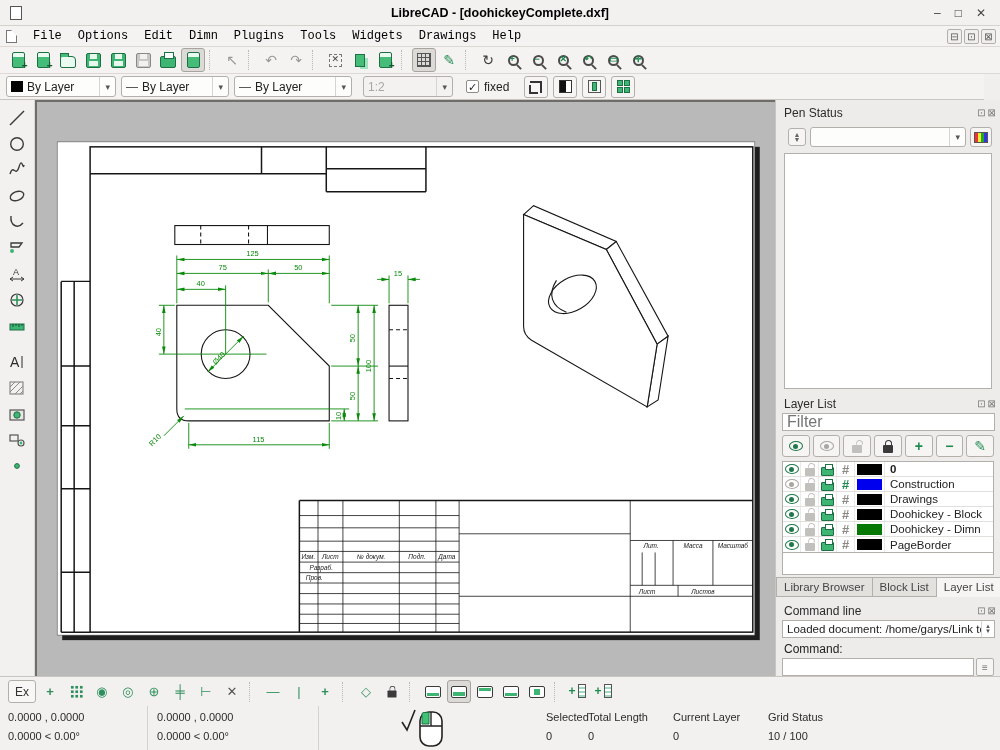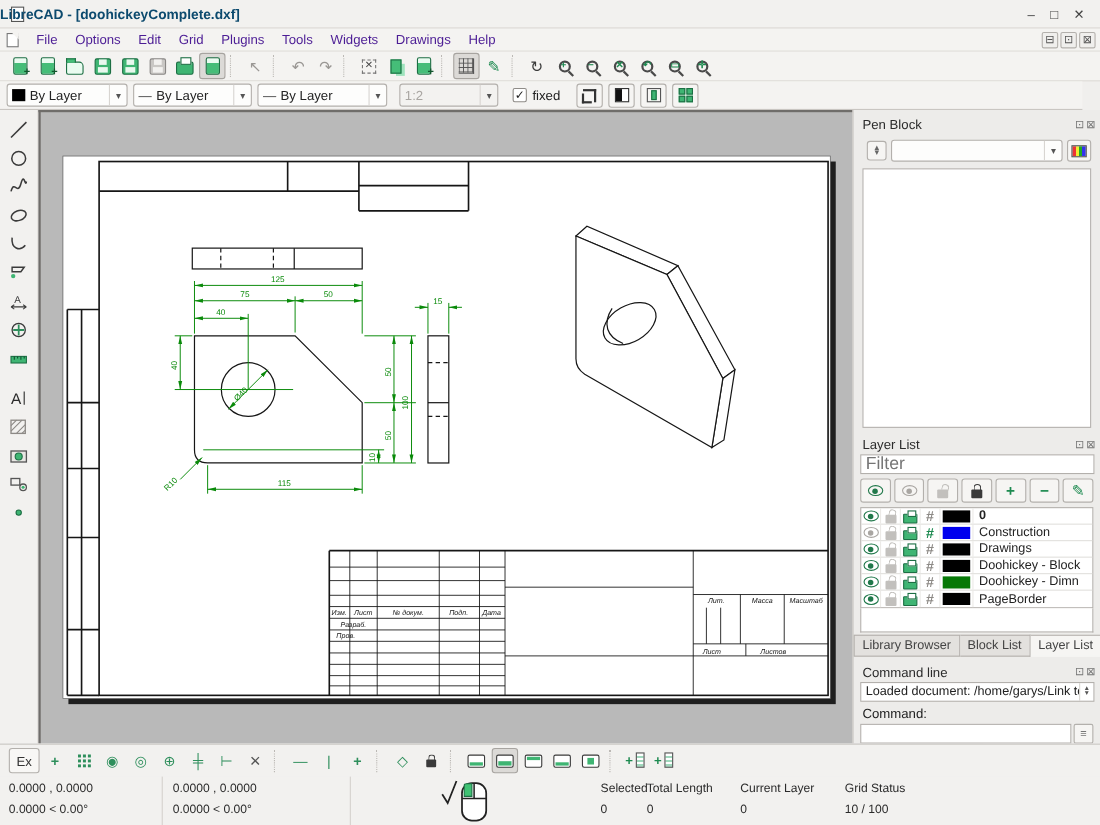--- a/index.html
+++ b/index.html
@@ -4,32 +4,32 @@
 <style>
   * { margin:0; padding:0; box-sizing:border-box; }
   html,body { width:1000px; height:750px; overflow:hidden;
     font-family:"Liberation Sans",sans-serif; background:#f0efed; color:#222; }
   .abs { position:absolute; }
 
   
   .titlebar { left:0; top:0; width:1000px; height:26px; background:#f2f1ef;
     border-bottom:1px solid #d5d2ce; display:flex; align-items:center; }
   .app-icon { width:12px; height:14px; margin-left:10px; border:1.5px solid #555; background:#fff; }
-  .title-text { position:absolute; left:0; right:0; font-size:12.5px;
-    font-weight:bold; color:#0c4a6e; }
+  .title-text { position:absolute; left:0; right:0; text-align:center; font-size:12.5px;
+    font-weight:bold; color:#000000; }
   .win-controls { margin-left:auto; display:flex; gap:14px; padding-right:14px; z-index:2; }
   .win-controls span { font-size:12px; color:#444; cursor:default; }
 
   
   .menubar { left:0; top:26px; width:1000px; height:21px; background:#f4f3f1;
     border-bottom:1px solid #dcd9d5; display:flex; align-items:center; font-size:12px; }
   .menu-doc-icon { width:11px; height:13px; border:1px solid #777; background:#fff; margin:0 8px 0 6px; position:relative; }
   .menu-doc-icon::after{ content:""; position:absolute; right:-1px; top:-1px; border:3px solid transparent;
     border-top-color:#f4f3f1; border-right-color:#f4f3f1; }
-  .menu-item { padding:2px 8px; color:#4c1d95; }
+  .menu-item { padding:2px 8px; color:#000000;font-family:Liberation Mono, monospace; }
   .mdi-controls { margin-left:auto; display:flex; gap:2px; padding-right:4px; }
   .mdi-controls span { width:15px; height:15px; border:1px solid #b3b0ac; background:#f0efed;
     font-size:10px; line-height:13px; text-align:center; color:#555; border-radius:2px; }
 
   
   .tb1 { left:0; top:47px; width:1000px; height:27px; background:#f4f3f1;
     border-bottom:1px solid #dcd9d5; display:flex; align-items:center; padding-left:6px; gap:1px; }
   .tb2 { left:0; top:74px; width:984px; height:26px; background:#f4f3f1;
     border-bottom:1px solid #c9c6c2; display:flex; align-items:center; padding-left:6px; gap:5px; }
   .tbtn { width:24px; height:24px; border:1px solid transparent; border-radius:3px;
@@ -184,21 +184,21 @@
     <span>□</span>
     <span>✕</span>
   </div>
 </div>
 
 <div class="abs menubar">
   <div class="menu-doc-icon"></div>
   <span class="menu-item">File</span>
   <span class="menu-item">Options</span>
   <span class="menu-item">Edit</span>
-  <span class="menu-item">Grid</span>
+  <span class="menu-item">Dimn</span>
   <span class="menu-item">Plugins</span>
   <span class="menu-item">Tools</span>
   <span class="menu-item">Widgets</span>
   <span class="menu-item">Drawings</span>
   <span class="menu-item">Help</span>
   <div class="mdi-controls">
     <span>⊟</span>
     <span>⊡</span>
     <span>⊠</span>
   </div>
@@ -528,21 +528,21 @@
     <text x="612" y="490">Лист</text>
     <text x="668" y="490">Листов</text>
   </g>
 </svg>
 </div>
 
 <div class="abs dock">
 
   
   <div class="phead" style="margin-top:4px;">
-    <span class="t">Pen Block</span>
+    <span class="t">Pen Status</span>
     <span class="picons">
       <span>⊡</span>
       <span>⊠</span>
     </span>
   </div>
   <div class="pw-row">
     <div class="pw-updn">
         <span>▲</span>
         <span>▼</span>
       </div>

